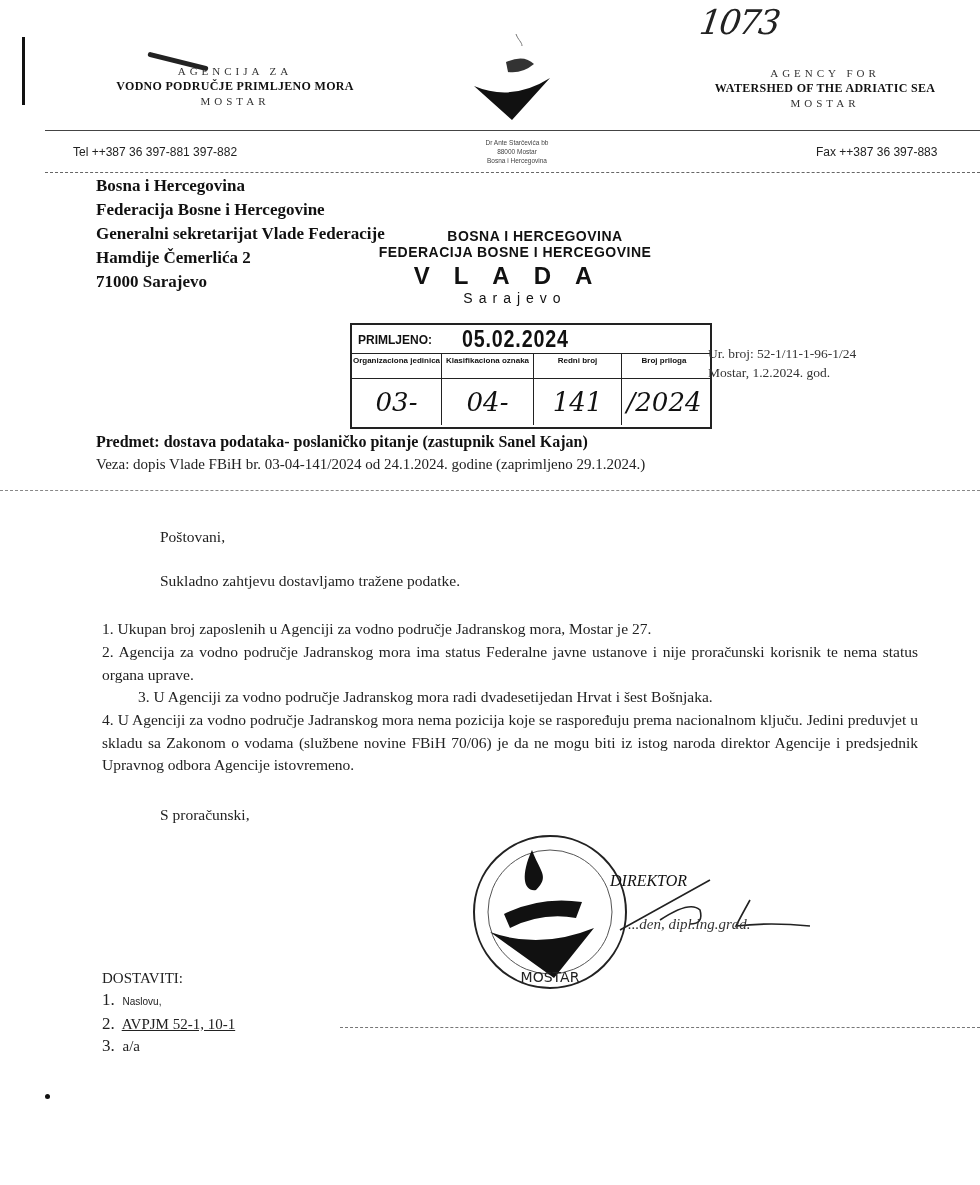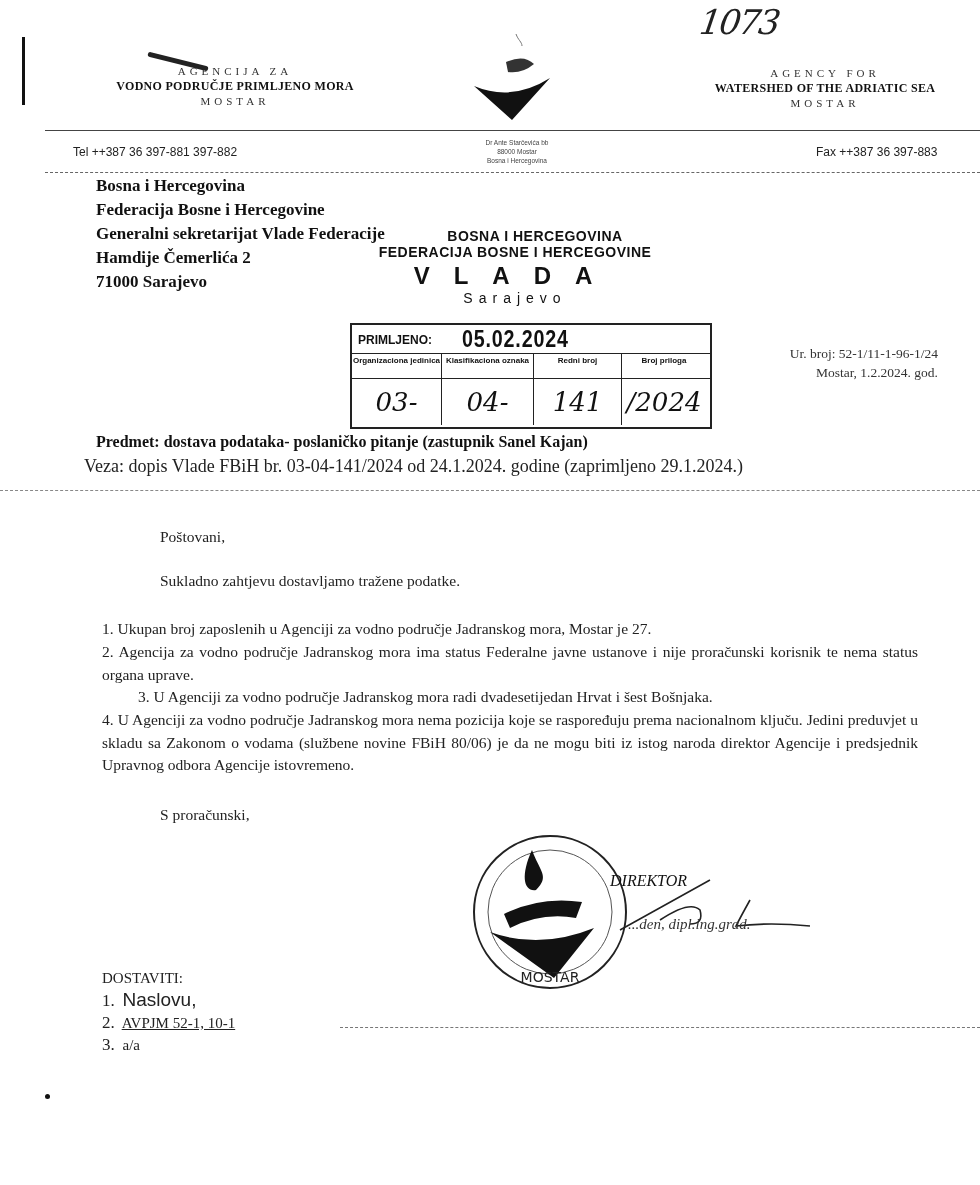--- a/index.html
+++ b/index.html
@@ -35,40 +35,40 @@
   .rb-label { position: absolute; left: 6px; top: 8px; font-size: 12px; font-weight: bold; }
   .rb-date { position: absolute; left: 110px; top: 0px; font-size: 24px; font-weight: bold; letter-spacing: 1px; transform: scaleX(0.82); transform-origin: left; }
   .rb-row { display: flex; height: 24px; border-bottom: 1.5px solid #222; }
   .rb-cell { border-right: 1.5px solid #222; font-size: 8px; font-weight: bold; text-align: center; line-height: 10px; padding-top: 2px; box-sizing: border-box; }
   .rb-cell:last-child { border-right: none; }
   .rb-vals { display: flex; height: 46px; }
   .rb-val { border-right: 1.5px solid #222; font-family: "DejaVu Serif", serif; font-style: italic; font-size: 26px; text-align: center; line-height: 46px; box-sizing: border-box; }
   .rb-val:last-child { border-right: none; }
   .c1 { width: 90px; } .c2 { width: 92px; } .c3 { width: 88px; } .c4 { width: 84px; }
 
-  .ref { left: 708px; top: 344px; width: 230px; text-align: right; font-family: "Liberation Serif", serif; font-size: 13.5px; line-height: 19px; color: #333; }
+  .ref { left: 708px; top: 344px; width: 230px; text-align: left; font-family: "Liberation Serif", serif; font-size: 13.5px; line-height: 19px; color: #333; }
 
   
   .subject { left: 96px; top: 433px; font-family: "Liberation Serif", serif; font-weight: bold; font-size: 16px; }
-  .veza { left: 84px; top: 456px; font-family: "Liberation Serif", serif; font-size: 18px; color: #222; }
+  .veza { left: 96px; top: 456px; font-family: "Liberation Serif", serif; font-size: 15px; color: #222; }
 
   
   .body-text { font-family: "Liberation Serif", serif; font-size: 15.5px; color: #222; }
   .para { left: 102px; width: 816px; line-height: 22.5px; text-align: justify; }
 
   
   .seal { left: 470px; top: 832px; width: 160px; height: 160px; }
   .director { left: 610px; top: 872px; font-family: "Liberation Serif", serif; font-style: italic; font-weight: normal; font-size: 16px; }
   .director-name { left: 628px; top: 916px; font-family: "Liberation Serif", serif; font-style: italic; font-size: 15px; color: #333; }
   .signature { left: 600px; top: 860px; width: 240px; height: 80px; }
 
   
   .dist { left: 102px; top: 967px; font-family: "Liberation Serif", serif; font-size: 15px; line-height: 22px; color: #222; }
   .dist-item .num { font-size: 17px; margin-right: 4px; }
-  .dist-item .txt-sans { font-family: "Liberation Sans", sans-serif; font-size: 19px; }
+  .dist-item .txt-sans { font-family: "Liberation Sans", sans-serif; font-size: 10px; }
   .dot { left: 45px; top: 1094px; width: 5px; height: 5px; background: #111; border-radius: 50%; }
 </style>
 </head>
 <body>
 
 <div class="abs left-bar"></div>
 <div class="abs handwritten-num">1073</div>
 
 <div class="abs lh-left">
   <div class="lh-small">AGENCIJA ZA</div>
@@ -141,21 +141,21 @@
 <div class="abs subject">Predmet: dostava podataka- poslaničko pitanje (zastupnik Sanel Kajan)</div>
 <div class="abs veza">Veza: dopis Vlade FBiH br. 03-04-141/2024 od 24.1.2024. godine (zaprimljeno 29.1.2024.)</div>
 <div class="abs rule dashed" style="top:490px; left:0; width:980px; border-top-color:#888;"></div>
 
 <div class="abs body-text" style="left:160px; top:528px;">Poštovani,</div>
 <div class="abs body-text" style="left:160px; top:572px;">Sukladno zahtjevu dostavljamo tražene podatke.</div>
 
 <div class="abs body-text para" style="top:618px;">1. Ukupan broj zaposlenih u Agenciji za vodno područje Jadranskog mora, Mostar je 27.</div>
 <div class="abs body-text para" style="top:641px;">2. Agencija za vodno područje Jadranskog mora ima status Federalne javne ustanove i nije proračunski korisnik te nema status organa uprave.</div>
 <div class="abs body-text para" style="top:686px;margin-left:36px;">3. U Agenciji za vodno područje Jadranskog mora radi dvadesetijedan Hrvat i šest Bošnjaka.</div>
-<div class="abs body-text para" style="top:709px;">4. U Agenciji za vodno područje Jadranskog mora nema pozicija koje se raspoređuju prema nacionalnom ključu. Jedini preduvjet u skladu sa Zakonom o vodama (službene novine FBiH 80/06) je da ne mogu biti iz istog naroda direktor Agencije i predsjednik Upravnog odbora Agencije istovremeno.</div>
+<div class="abs body-text para" style="top:709px;">4. U Agenciji za vodno područje Jadranskog mora nema pozicija koje se raspoređuju prema nacionalnom ključu. Jedini preduvjet u skladu sa Zakonom o vodama (službene novine FBiH 70/06) je da ne mogu biti iz istog naroda direktor Agencije i predsjednik Upravnog odbora Agencije istovremeno.</div>
 
 <div class="abs body-text" style="left:160px; top:806px;">S proračunski,</div>
 
 <svg class="abs seal" viewBox="0 0 160 160">
   <circle cx="80" cy="80" r="76" fill="none" stroke="#222" stroke-width="2"></circle>
   <circle cx="80" cy="80" r="62" fill="none" stroke="#555" stroke-width="1"></circle>
   <path d="M62 18 C70 40 80 44 66 58 C54 60 50 44 62 18 Z" fill="#111"></path>
   <path d="M34 82 Q70 64 112 70 L106 86 Q72 80 40 96 Z" fill="#111"></path>
   <path d="M20 100 Q70 118 124 96 L84 146 Z" fill="#111"></path>
   <text x="80" y="150" text-anchor="middle" font-family="DejaVu Sans, sans-serif" font-size="14" fill="#222">MOSTAR</text>

